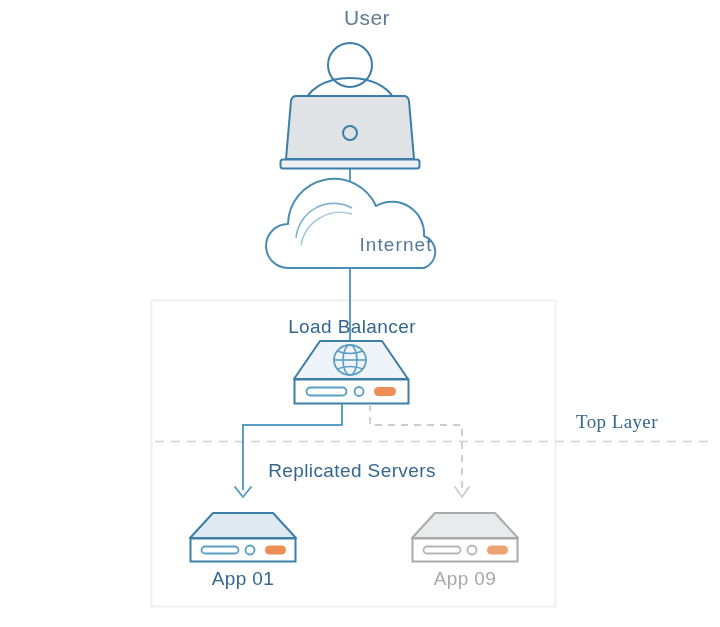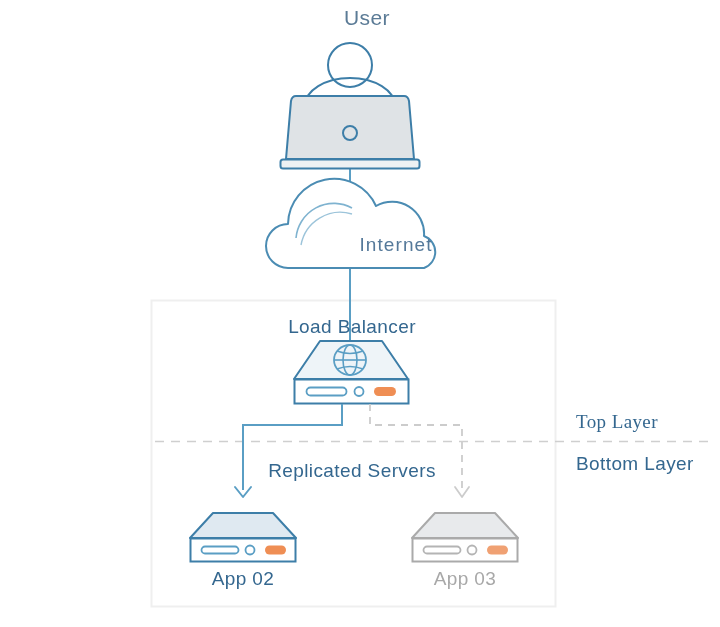--- a/index.html
+++ b/index.html
@@ -179,20 +179,19 @@
   <div class="lbl" id="label-user">User</div>
 
   <div class="lbl" id="label-internet">Internet</div>
 
   <div class="lbl" id="label-load-balancer">Load Balancer</div>
 
   <div class="lbl" id="label-replicated">Replicated Servers</div>
 
   <div class="lbl" id="label-top-layer">Top Layer</div>
 
-  <div class="lbl" id="label-bottom-layer">Bottom Layer</div>
 
-  <div class="lbl" id="label-app01">App 02</div>
+  <div class="lbl" id="label-app01">App 01</div>
 
-  <div class="lbl" id="label-app02">App 03</div>
+  <div class="lbl" id="label-app02">App 09</div>
 
 
 </div>
 
 </body></html>

